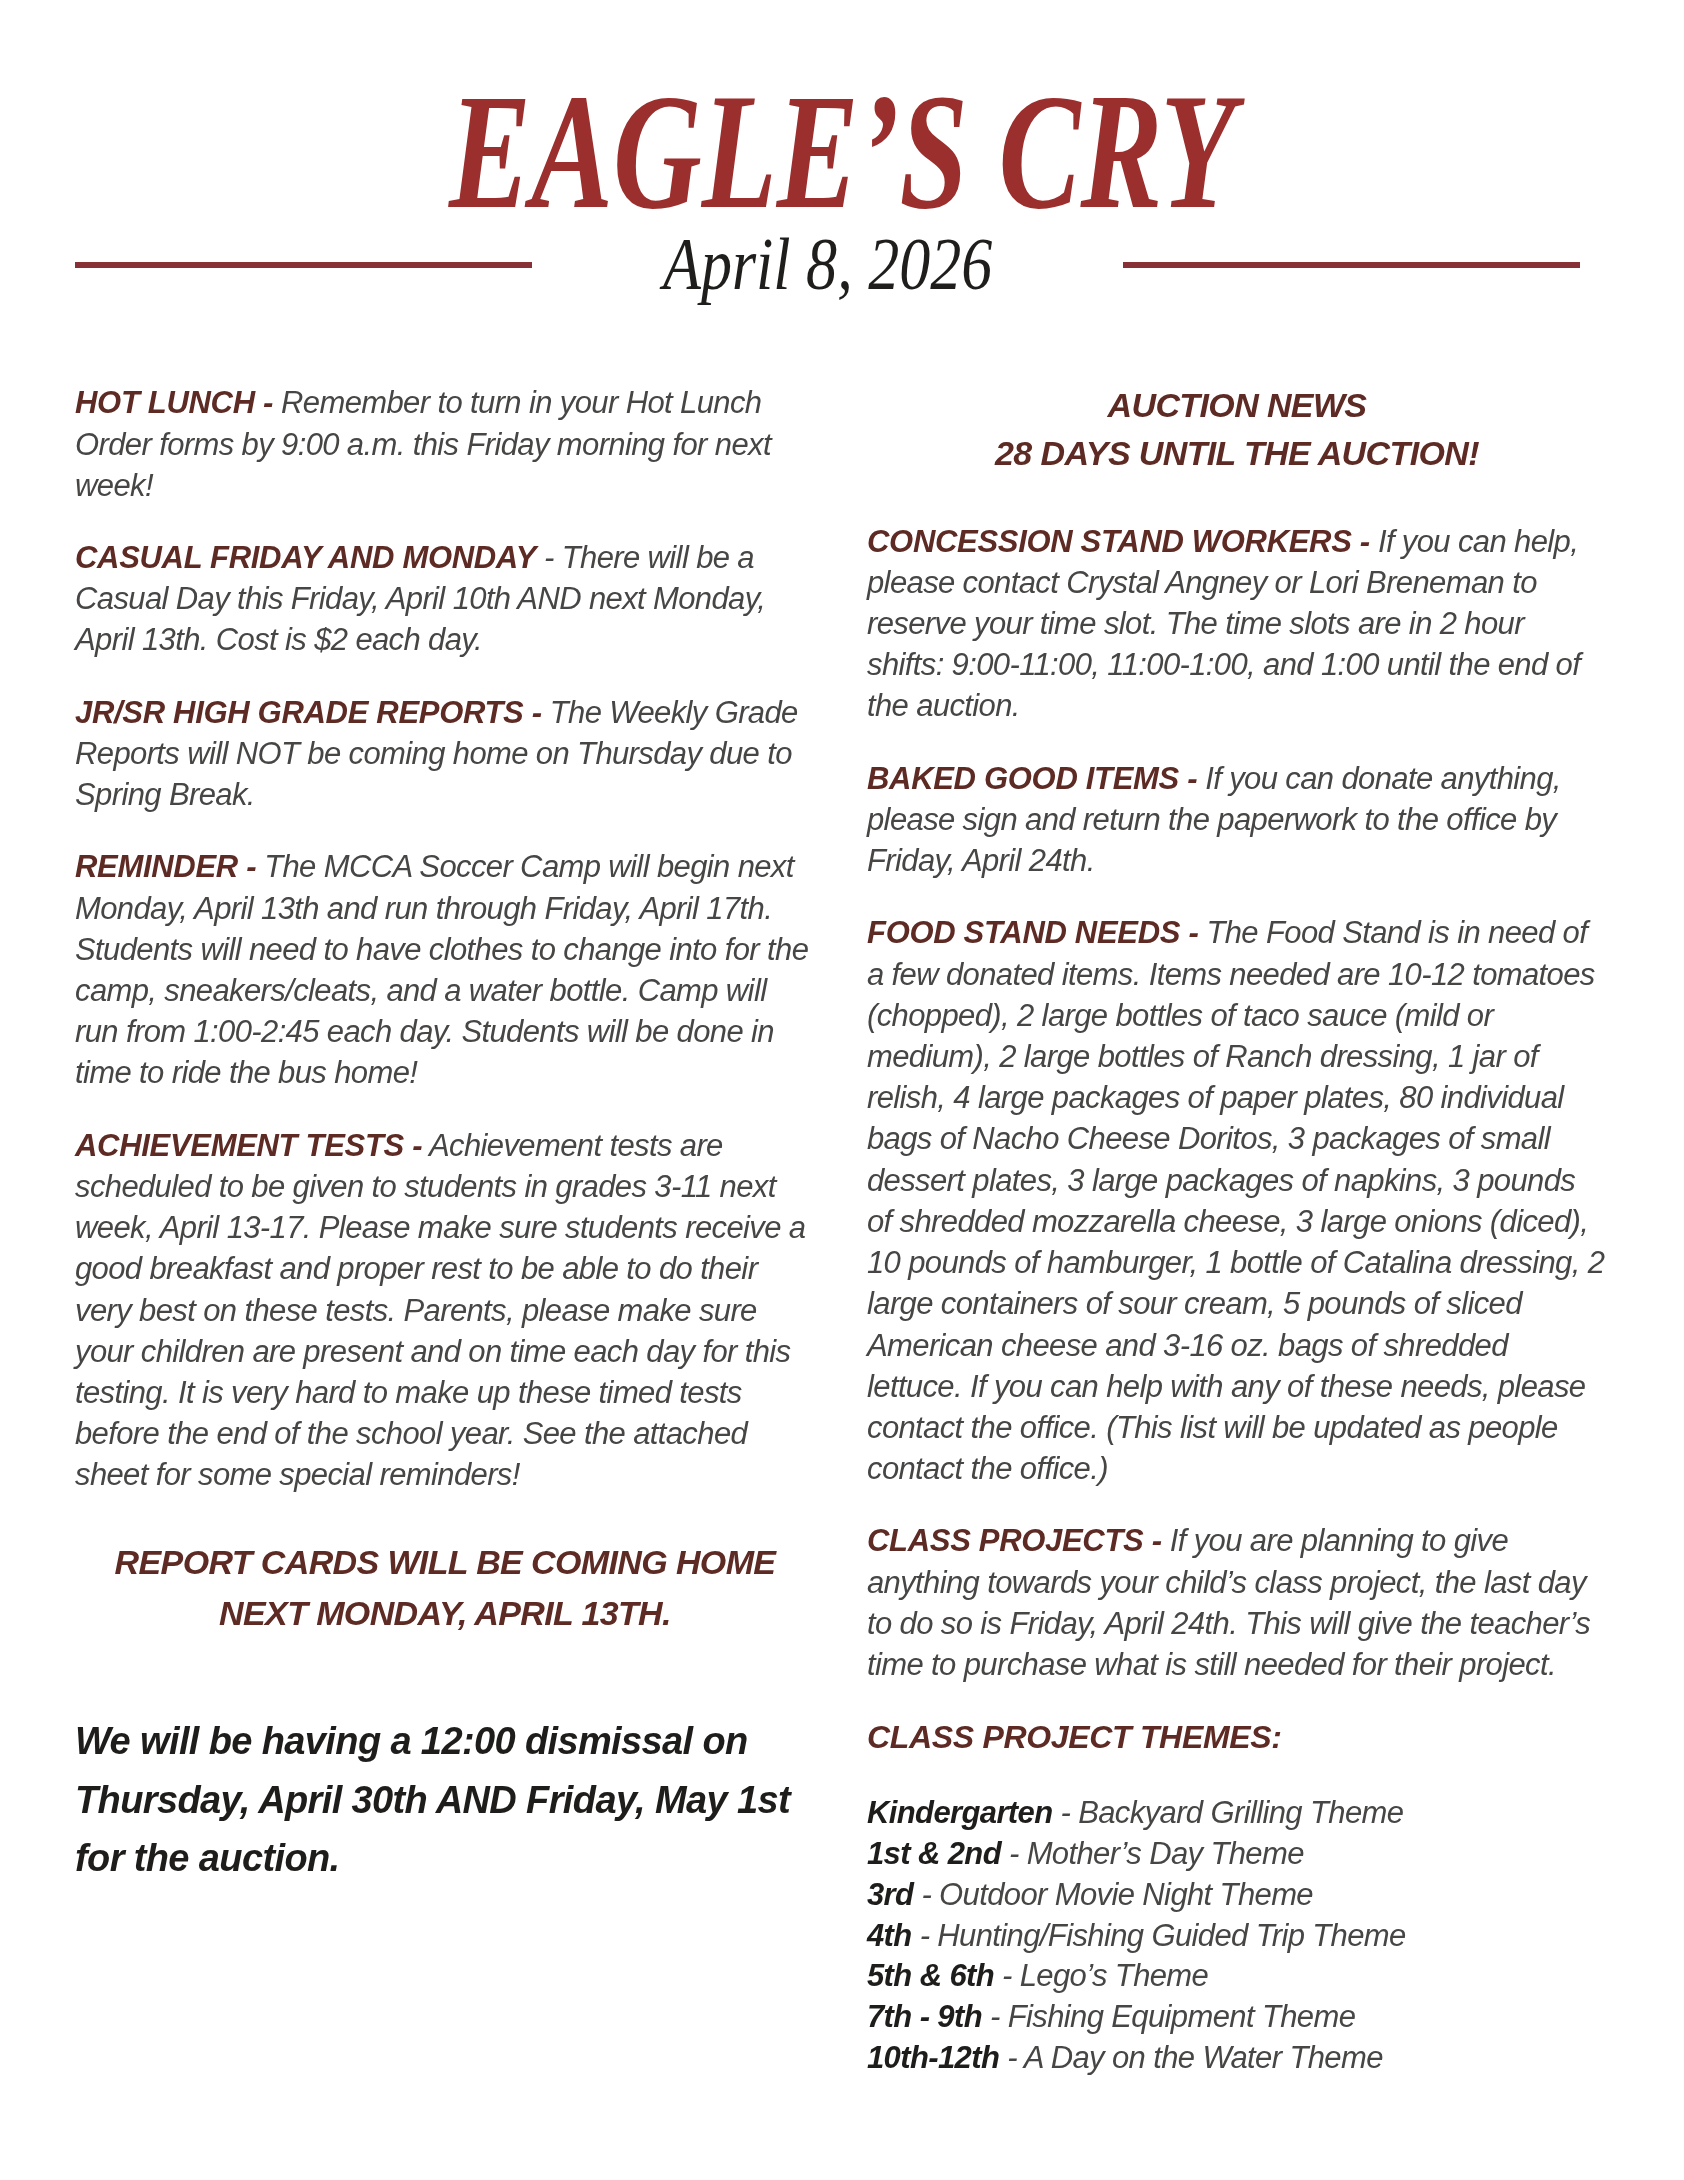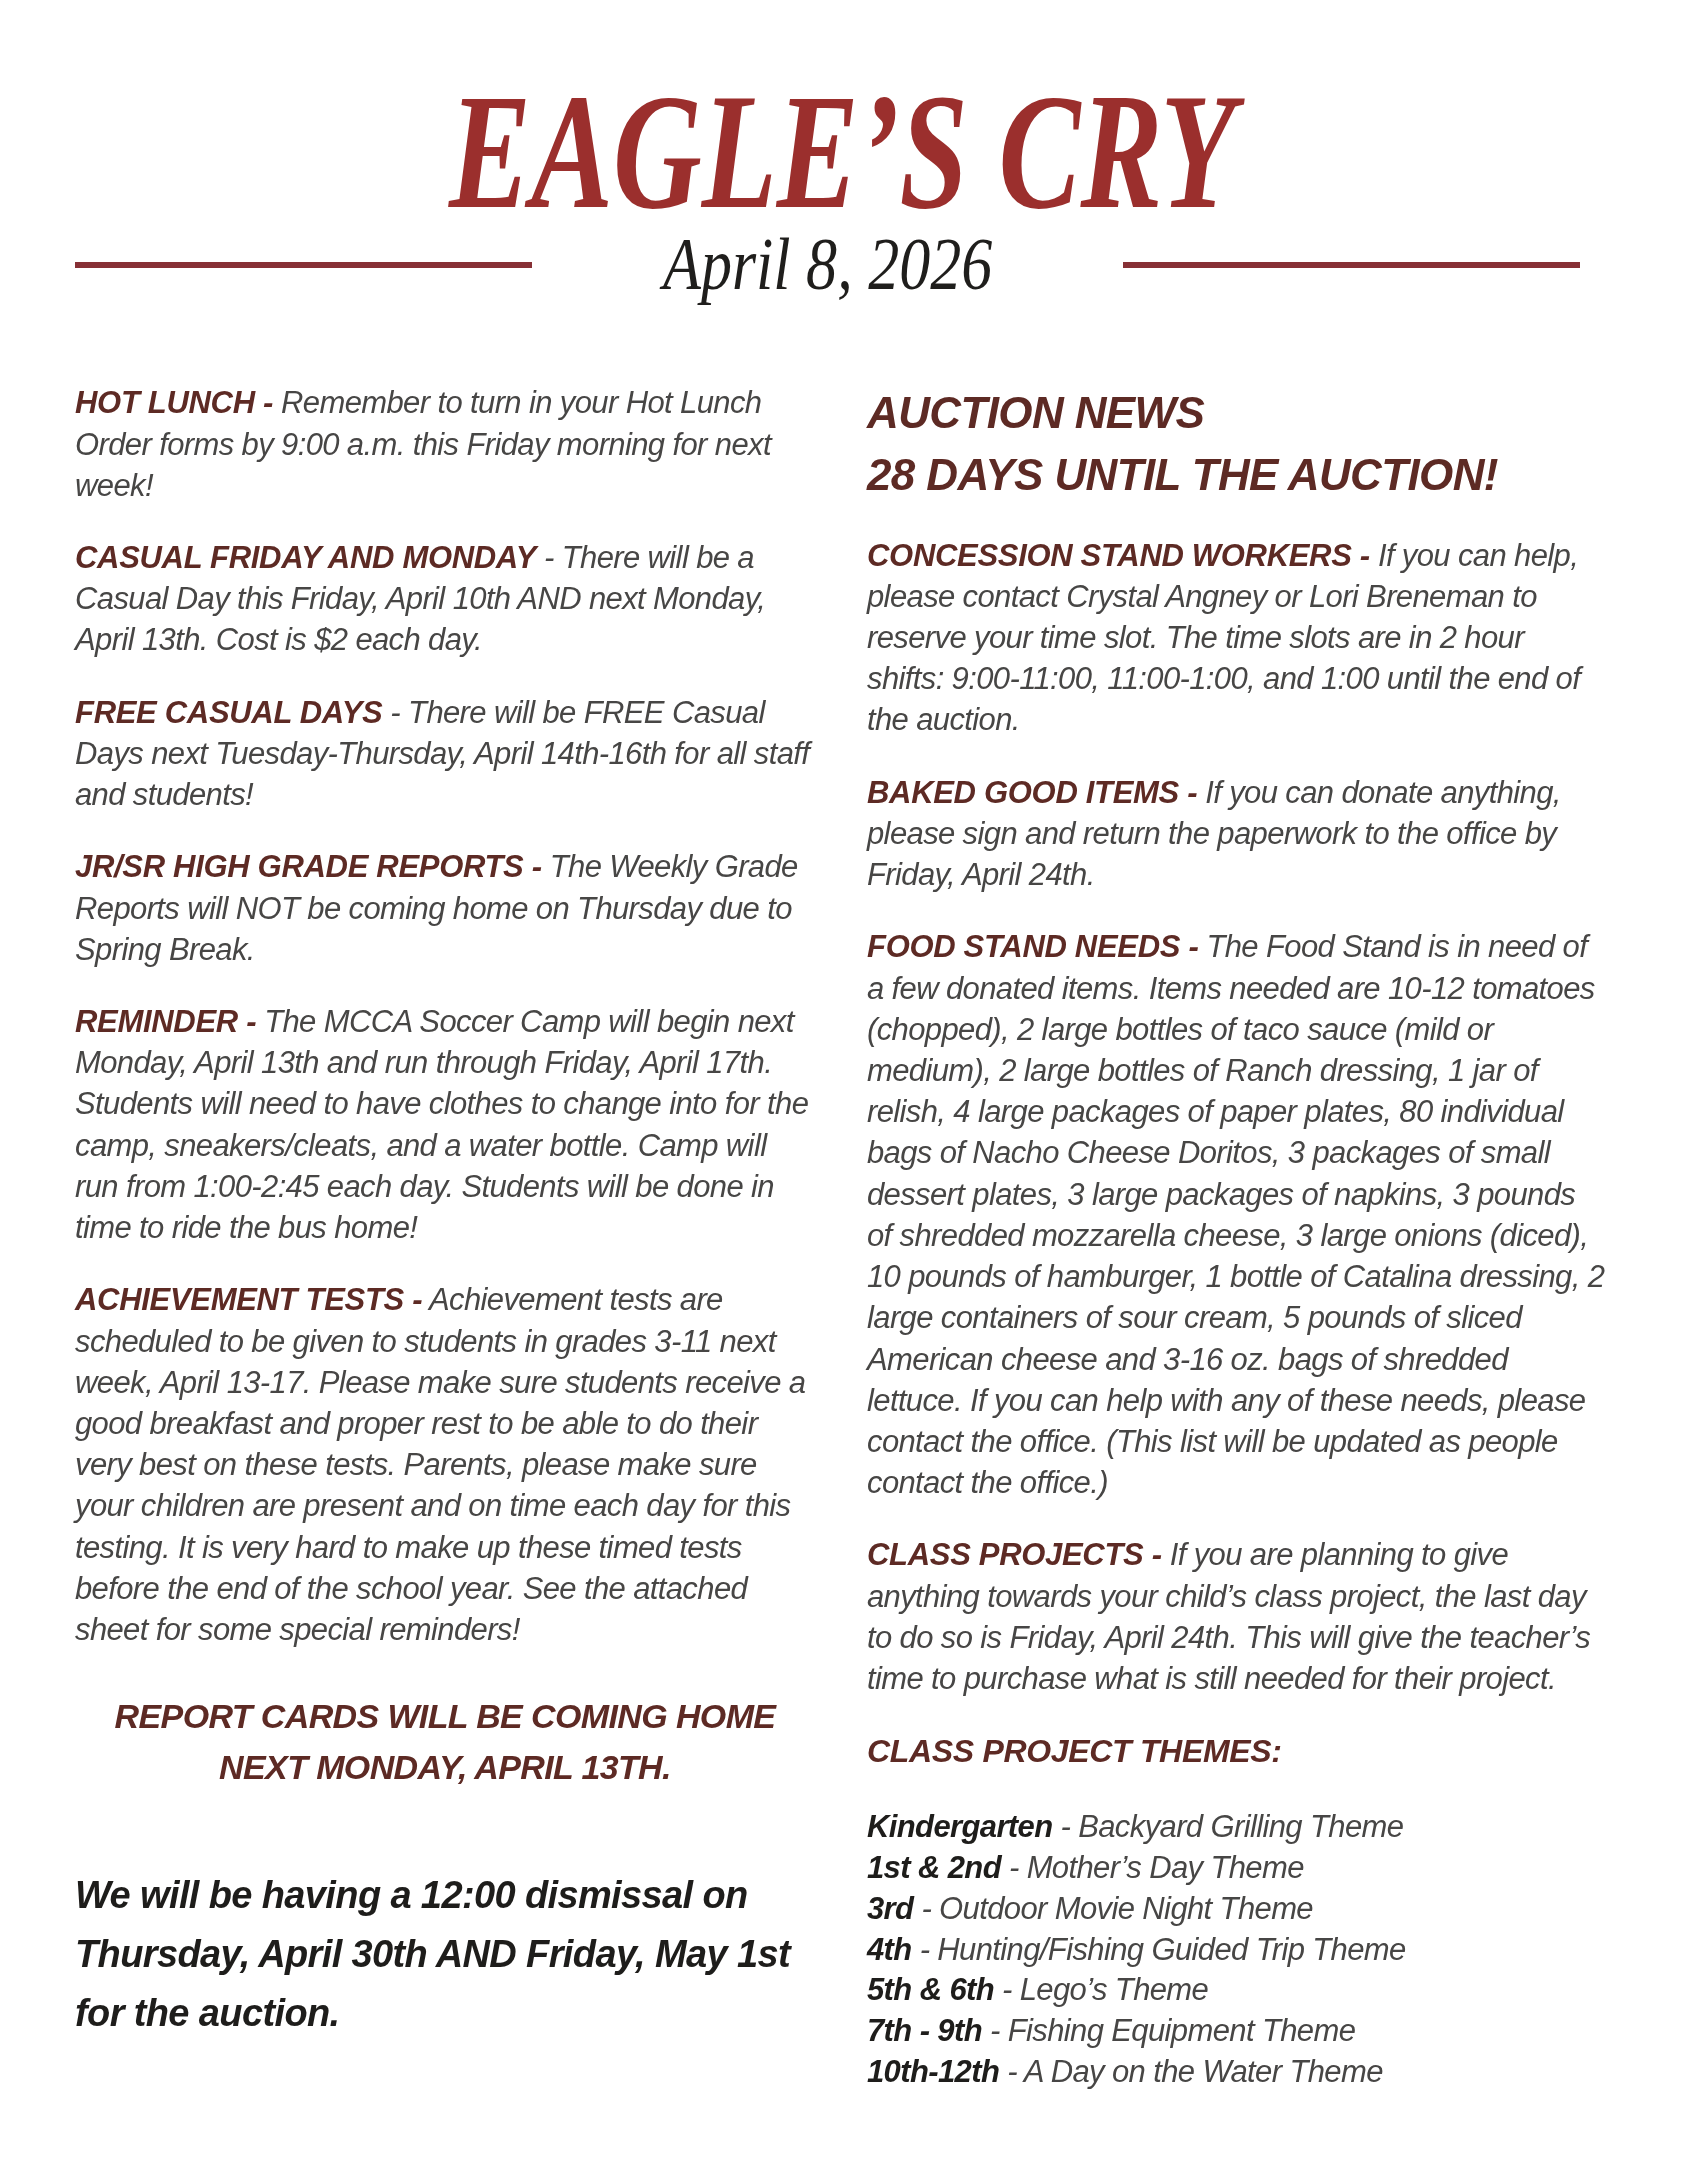--- a/index.html
+++ b/index.html
@@ -51,24 +51,25 @@
   .columns{display:flex;gap:52px;margin-top:81px;}
   .col{
     width:740px;flex:0 0 auto;
     font-size:31px;line-height:1.33;
     letter-spacing:-0.02em;
     color:var(--body-text);
   }
   .section{margin:0 0 31px;}
   .hd{color:var(--heading-maroon);font-weight:bold;letter-spacing:-0.01em;}
   .auction-head{
+    text-align:center;
     color:var(--heading-maroon);
     font-weight:bold;
-    font-size:44px;line-height:1.4;
-    margin:0 0 29px;
+    font-size:34px;line-height:1.4;
+    margin:0 0 43px;
   }
   .report-cards{
     margin-top:41px;
     text-align:center;
     color:var(--heading-maroon);
     font-weight:bold;
     font-size:34px;line-height:1.5;
   }
   .dismissal{
     margin-top:73px;
@@ -96,21 +97,20 @@
       <span class="rule"></span>
     </div>
   </header>
 
   <main class="columns">
 
     <section class="col">
       <div id="left-sections">
           <p class="section"><span class="hd">HOT LUNCH -</span><span class="bd"> Remember to turn in your Hot Lunch Order forms by 9:00 a.m. this Friday morning for next week!</span></p>
           <p class="section"><span class="hd">CASUAL FRIDAY AND MONDAY</span><span class="bd"> - There will be a Casual Day this Friday, April 10th AND next Monday, April 13th. Cost is $2 each day.</span></p>
-          <p class="section"><span class="hd">FREE CASUAL DAYS</span><span class="bd"> - There will be FREE Casual Days next Tuesday-Thursday, April 14th-16th for all staff and students!</span></p>
           <p class="section"><span class="hd">JR/SR HIGH GRADE REPORTS -</span><span class="bd"> The Weekly Grade Reports will NOT be coming home on Thursday due to Spring Break.</span></p>
           <p class="section"><span class="hd">REMINDER -</span><span class="bd"> The MCCA Soccer Camp will begin next Monday, April 13th and run through Friday, April 17th. Students will need to have clothes to change into for the camp, sneakers/cleats, and a water bottle. Camp will run from 1:00-2:45 each day. Students will be done in time to ride the bus home!</span></p>
           <p class="section"><span class="hd">ACHIEVEMENT TESTS -</span><span class="bd"> Achievement tests are scheduled to be given to students in grades 3-11 next week, April 13-17. Please make sure students receive a good breakfast and proper rest to be able to do their very best on these tests. Parents, please make sure your children are present and on time each day for this testing. It is very hard to make up these timed tests before the end of the school year. See the attached sheet for some special reminders!</span></p>
         </div>
       <div class="report-cards">REPORT CARDS WILL BE COMING HOME NEXT MONDAY, APRIL 13TH.</div>
       <div class="dismissal">We will be having a 12:00 dismissal on Thursday, April 30th AND Friday, May 1st for the auction.</div>
     </section>
 
     <section class="col">
       <div class="auction-head">

